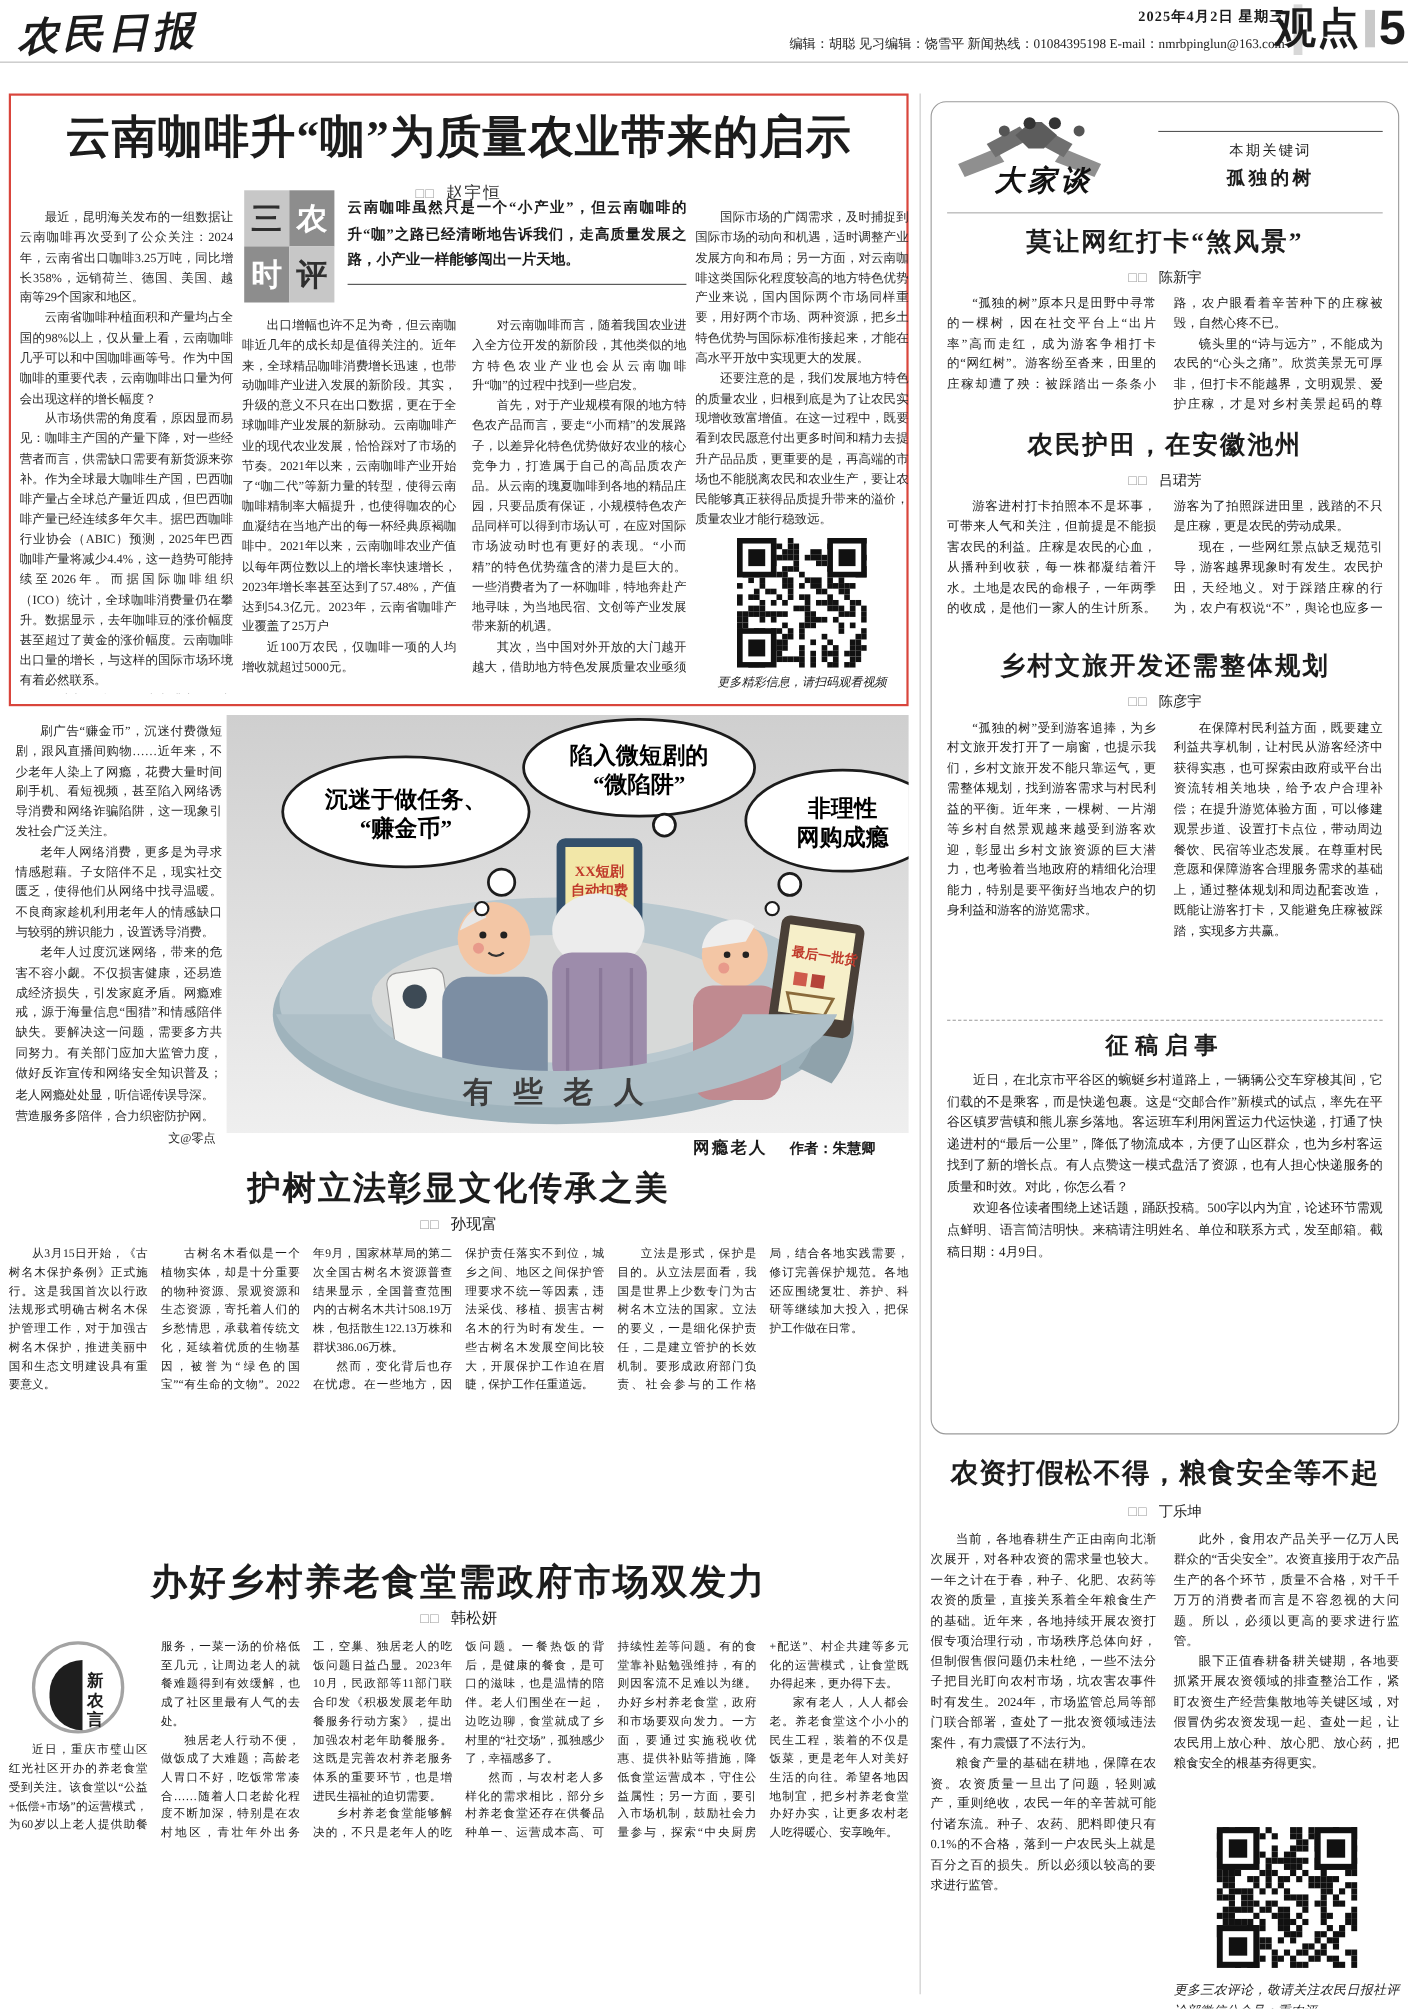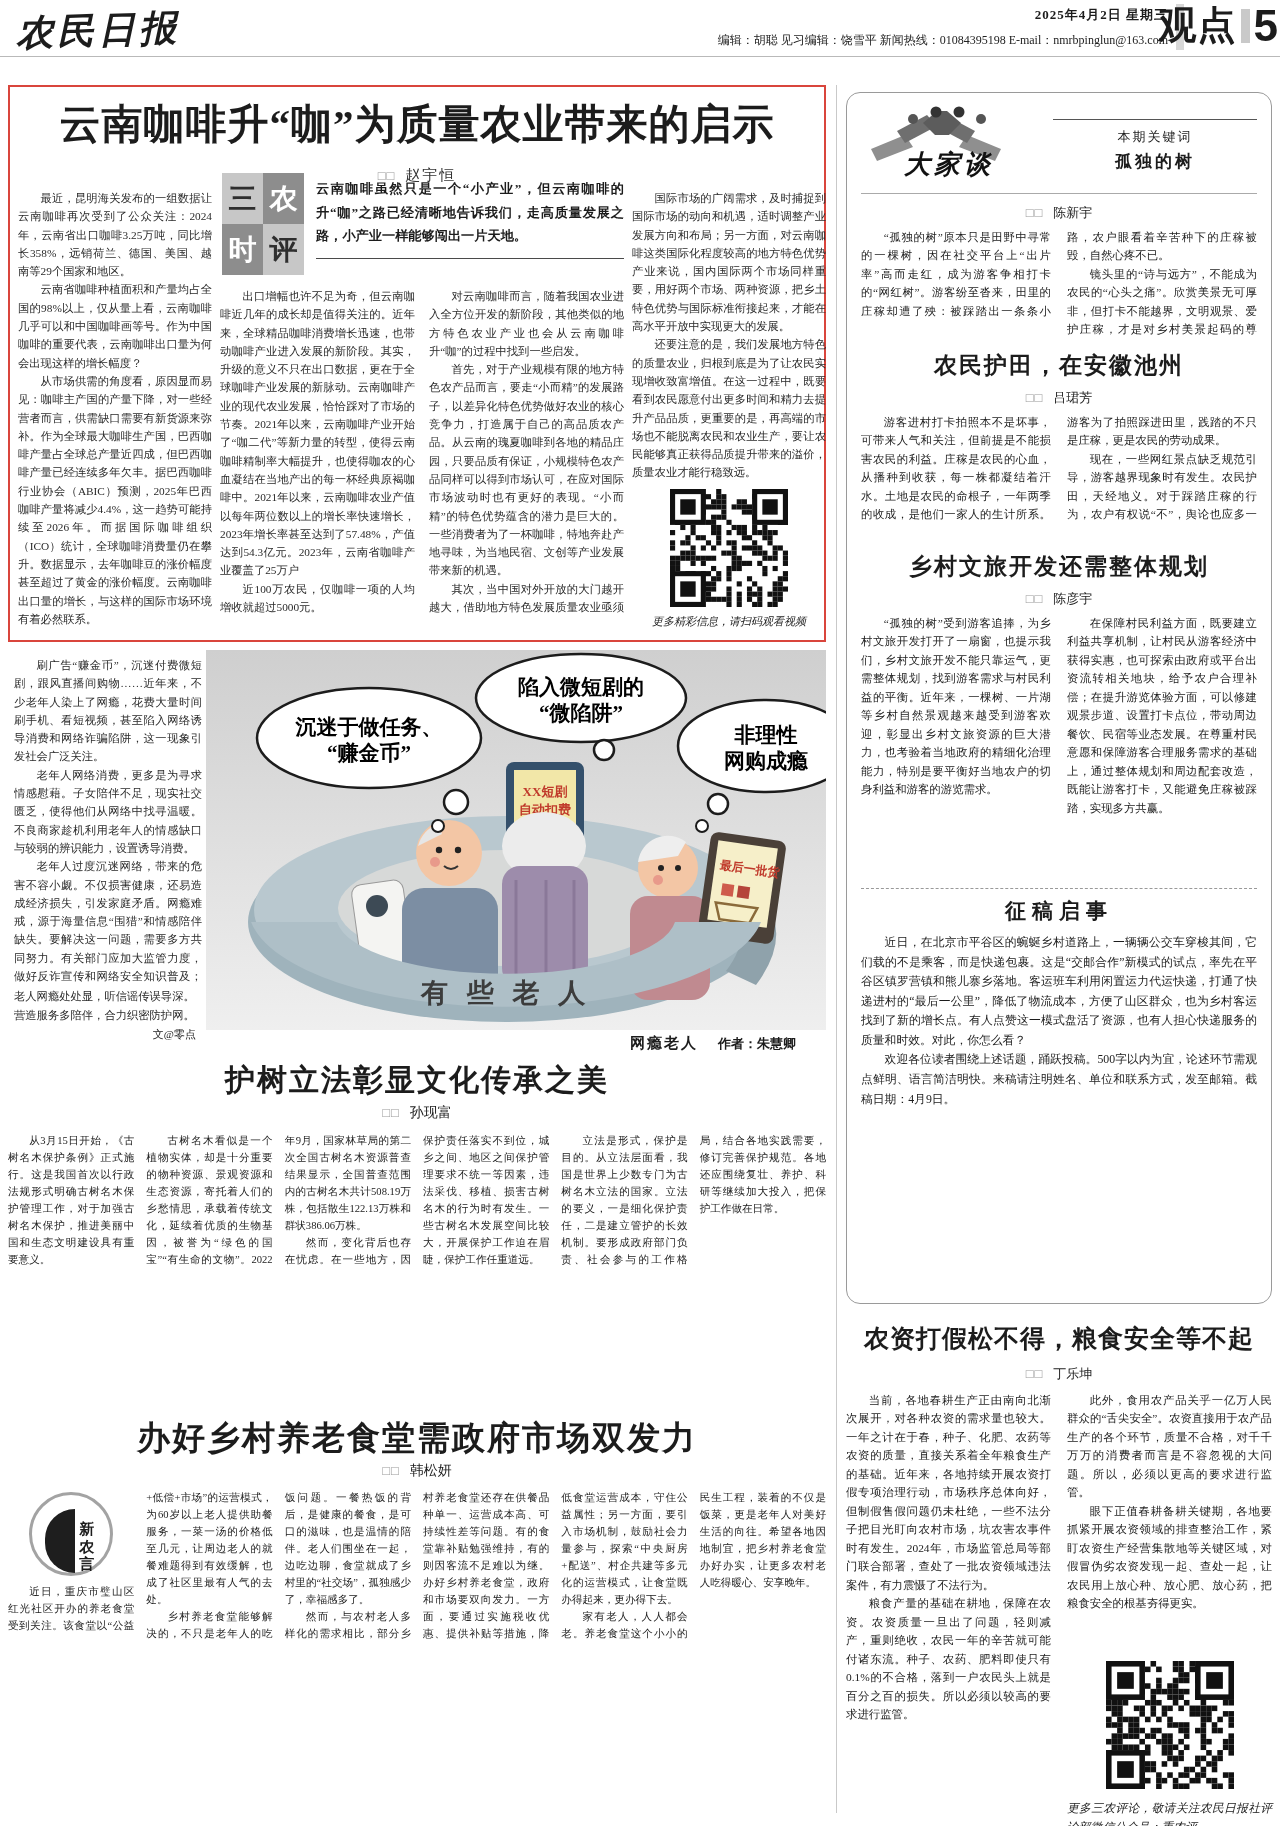--- a/index.html
+++ b/index.html
@@ -494,20 +494,21 @@
 <div class="abs" id="cant-byline">
   <span class="sq">□□</span><span>韩松妍</span>
 </div>
 <div class="abs just clip" id="cant-body">
   <div id="xny">
     <div class="half"></div>
     <div class="txt">新农言</div>
   </div>
   <div>
       <p>近日，重庆市璧山区红光社区开办的养老食堂受到关注。该食堂以“公益+低偿+市场”的运营模式，为60岁以上老人提供助餐服务，一菜一汤的价格低至几元，让周边老人的就餐难题得到有效缓解，也成了社区里最有人气的去处。</p>
+      <p>独居老人行动不便，做饭成了大难题；高龄老人胃口不好，吃饭常常凑合……随着人口老龄化程度不断加深，特别是在农村地区，青壮年外出务工，空巢、独居老人的吃饭问题日益凸显。2023年10月，民政部等11部门联合印发《积极发展老年助餐服务行动方案》，提出加强农村老年助餐服务。这既是完善农村养老服务体系的重要环节，也是增进民生福祉的迫切需要。</p>
       <p>乡村养老食堂能够解决的，不只是老年人的吃饭问题。一餐热饭的背后，是健康的餐食，是可口的滋味，也是温情的陪伴。老人们围坐在一起，边吃边聊，食堂就成了乡村里的“社交场”，孤独感少了，幸福感多了。</p>
       <p>然而，与农村老人多样化的需求相比，部分乡村养老食堂还存在供餐品种单一、运营成本高、可持续性差等问题。有的食堂靠补贴勉强维持，有的则因客流不足难以为继。办好乡村养老食堂，政府和市场要双向发力。一方面，要通过实施税收优惠、提供补贴等措施，降低食堂运营成本，守住公益属性；另一方面，要引入市场机制，鼓励社会力量参与，探索“中央厨房+配送”、村企共建等多元化的运营模式，让食堂既办得起来，更办得下去。</p>
       <p>家有老人，人人都会老。养老食堂这个小小的民生工程，装着的不仅是饭菜，更是老年人对美好生活的向往。希望各地因地制宜，把乡村养老食堂办好办实，让更多农村老人吃得暖心、安享晚年。</p>
     </div>
 </div>
 
 <div class="abs" id="rc-panel">
   <div id="djt-head">
     <svg width="186" height="78" viewBox="0 0 186 78">
       <g fill="#8f8f8f">
@@ -525,20 +526,21 @@
     </svg>
     <div id="djt-right">
       <div id="djt-line"></div>
       <div id="djt-kw-label">本期关键词</div>
       <div id="djt-kw">孤独的树</div>
     </div>
   </div>
 
   <div class="rc-hr"></div>
 
+  <div class="rc-h2">莫让网红打卡“煞风景”</div>
   <div class="rc-by">
     <span class="sq">□□</span><span>陈新宇</span>
   </div>
   <div class="rc-2col just clip" id="rc-a1-body">
       <p>“孤独的树”原本只是田野中寻常的一棵树，因在社交平台上“出片率”高而走红，成为游客争相打卡的“网红树”。游客纷至沓来，田里的庄稼却遭了殃：被踩踏出一条条小路，农户眼看着辛苦种下的庄稼被毁，自然心疼不已。</p>
       <p>镜头里的“诗与远方”，不能成为农民的“心头之痛”。欣赏美景无可厚非，但打卡不能越界，文明观景、爱护庄稼，才是对乡村美景起码的尊重。否则，再美的风景也会被不文明行为“煞”了风景。</p>
     </div>
 
   <div class="rc-h2">农民护田，在安徽池州</div>
   <div class="rc-by">

